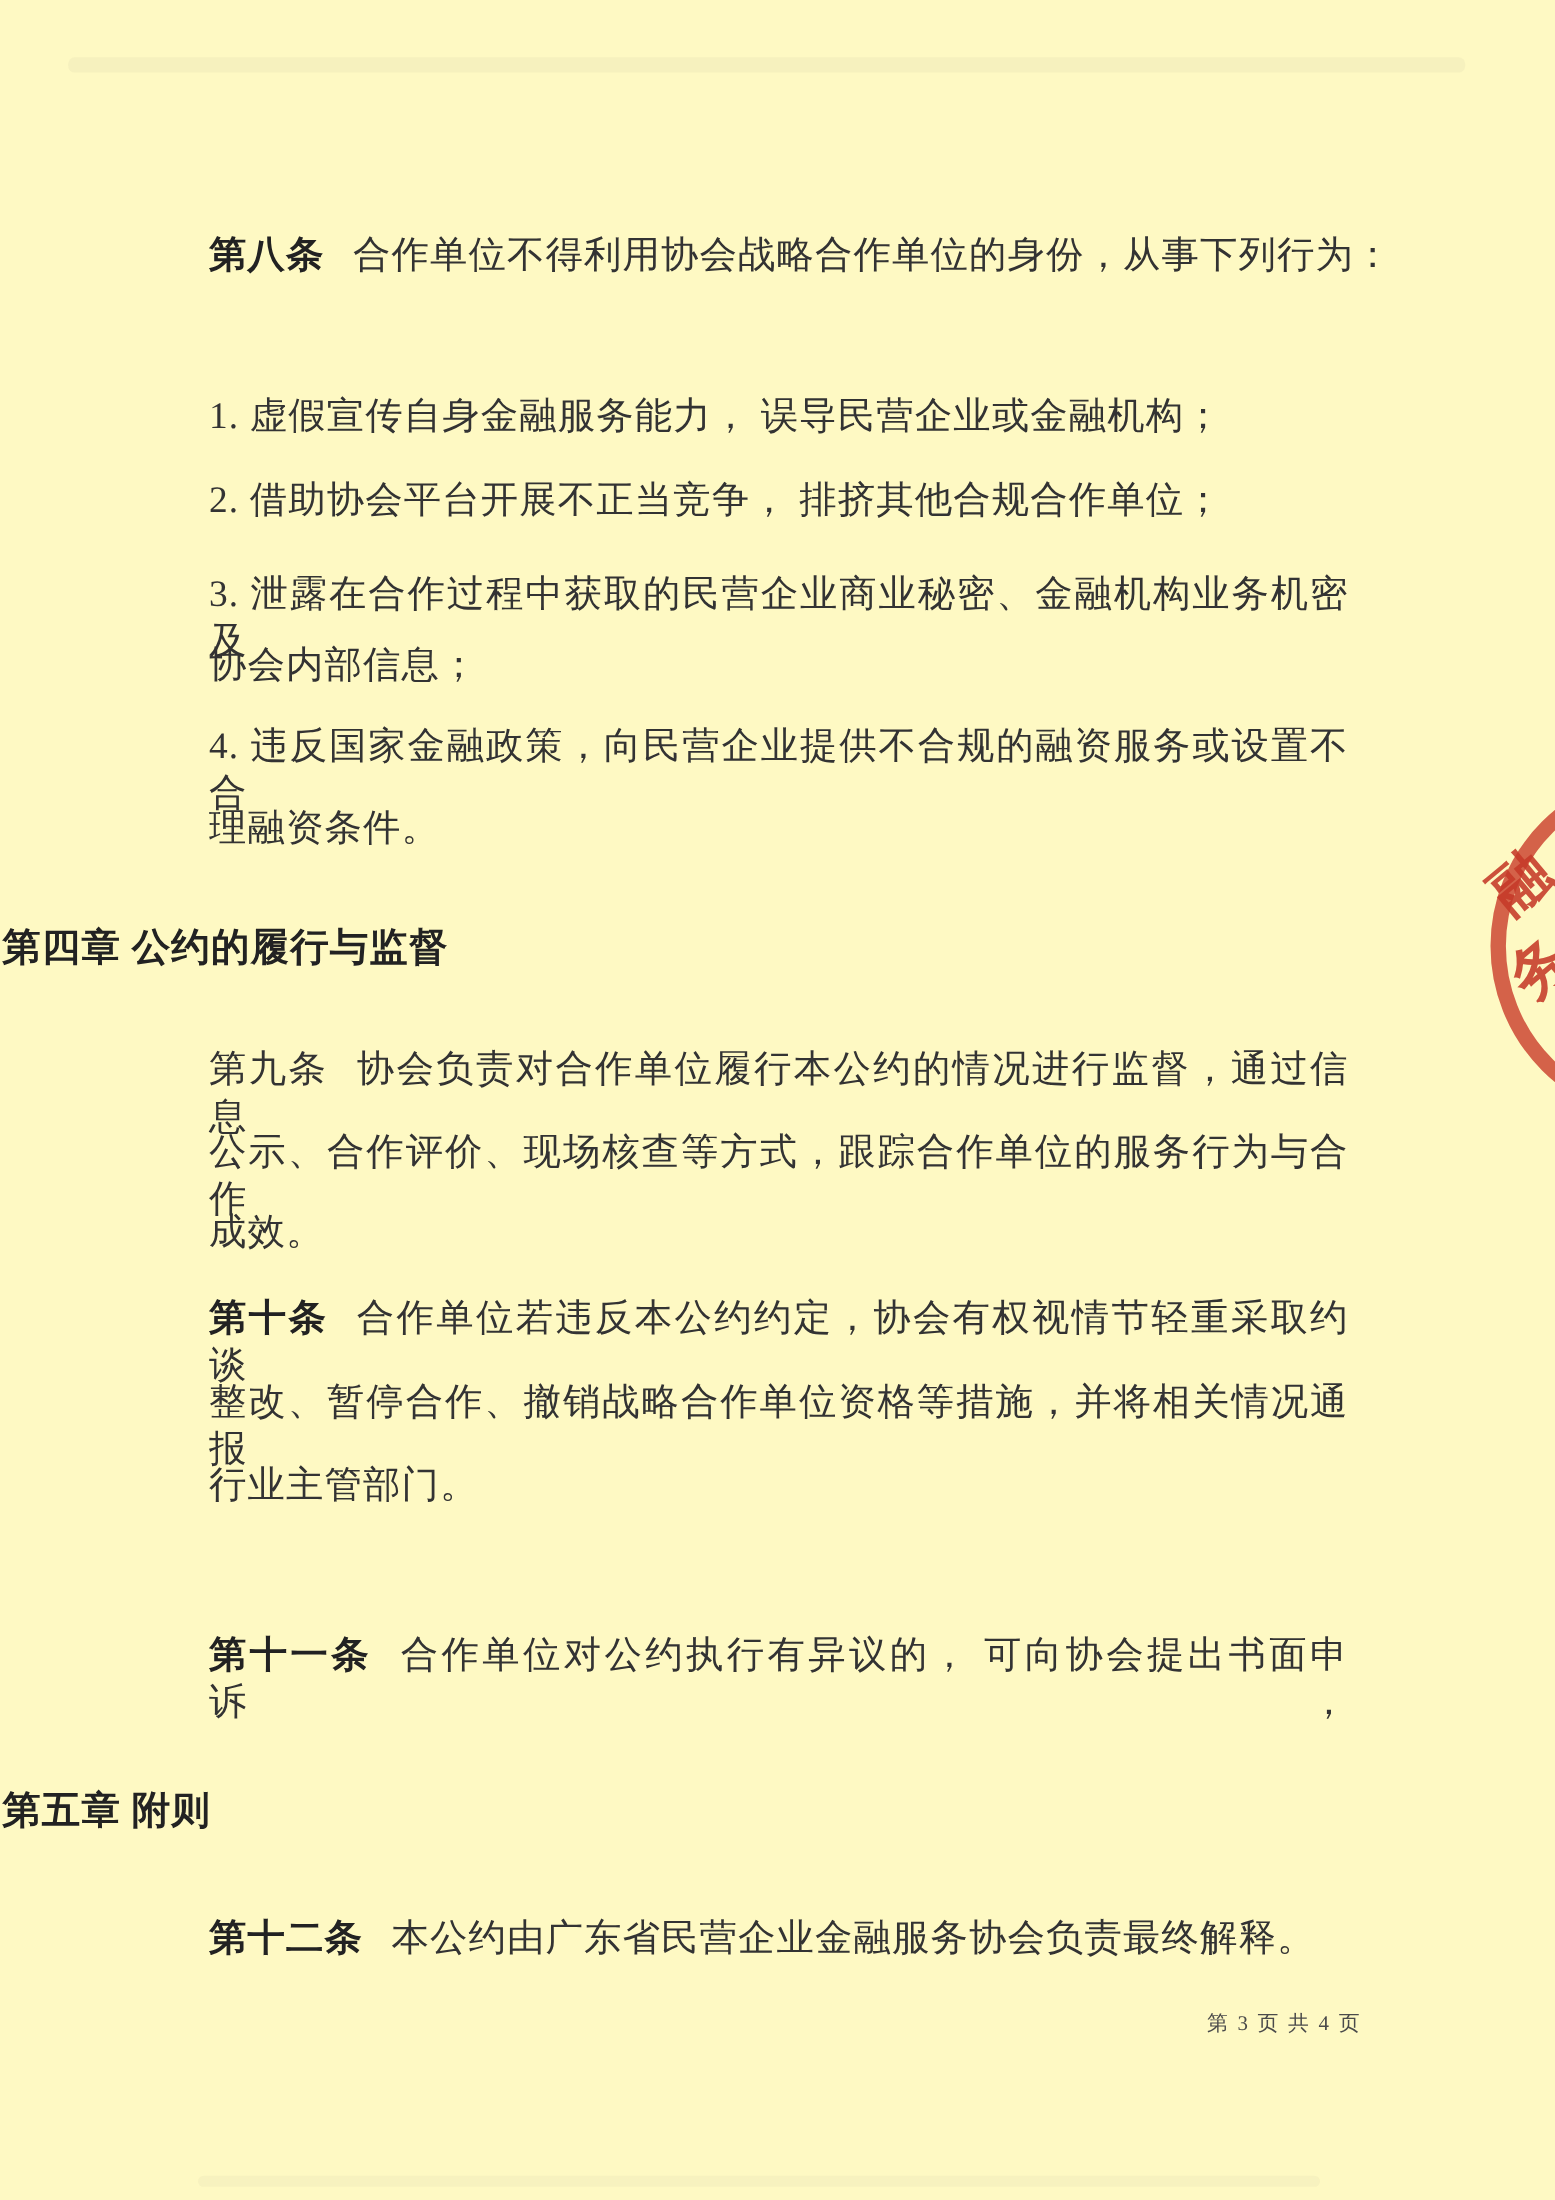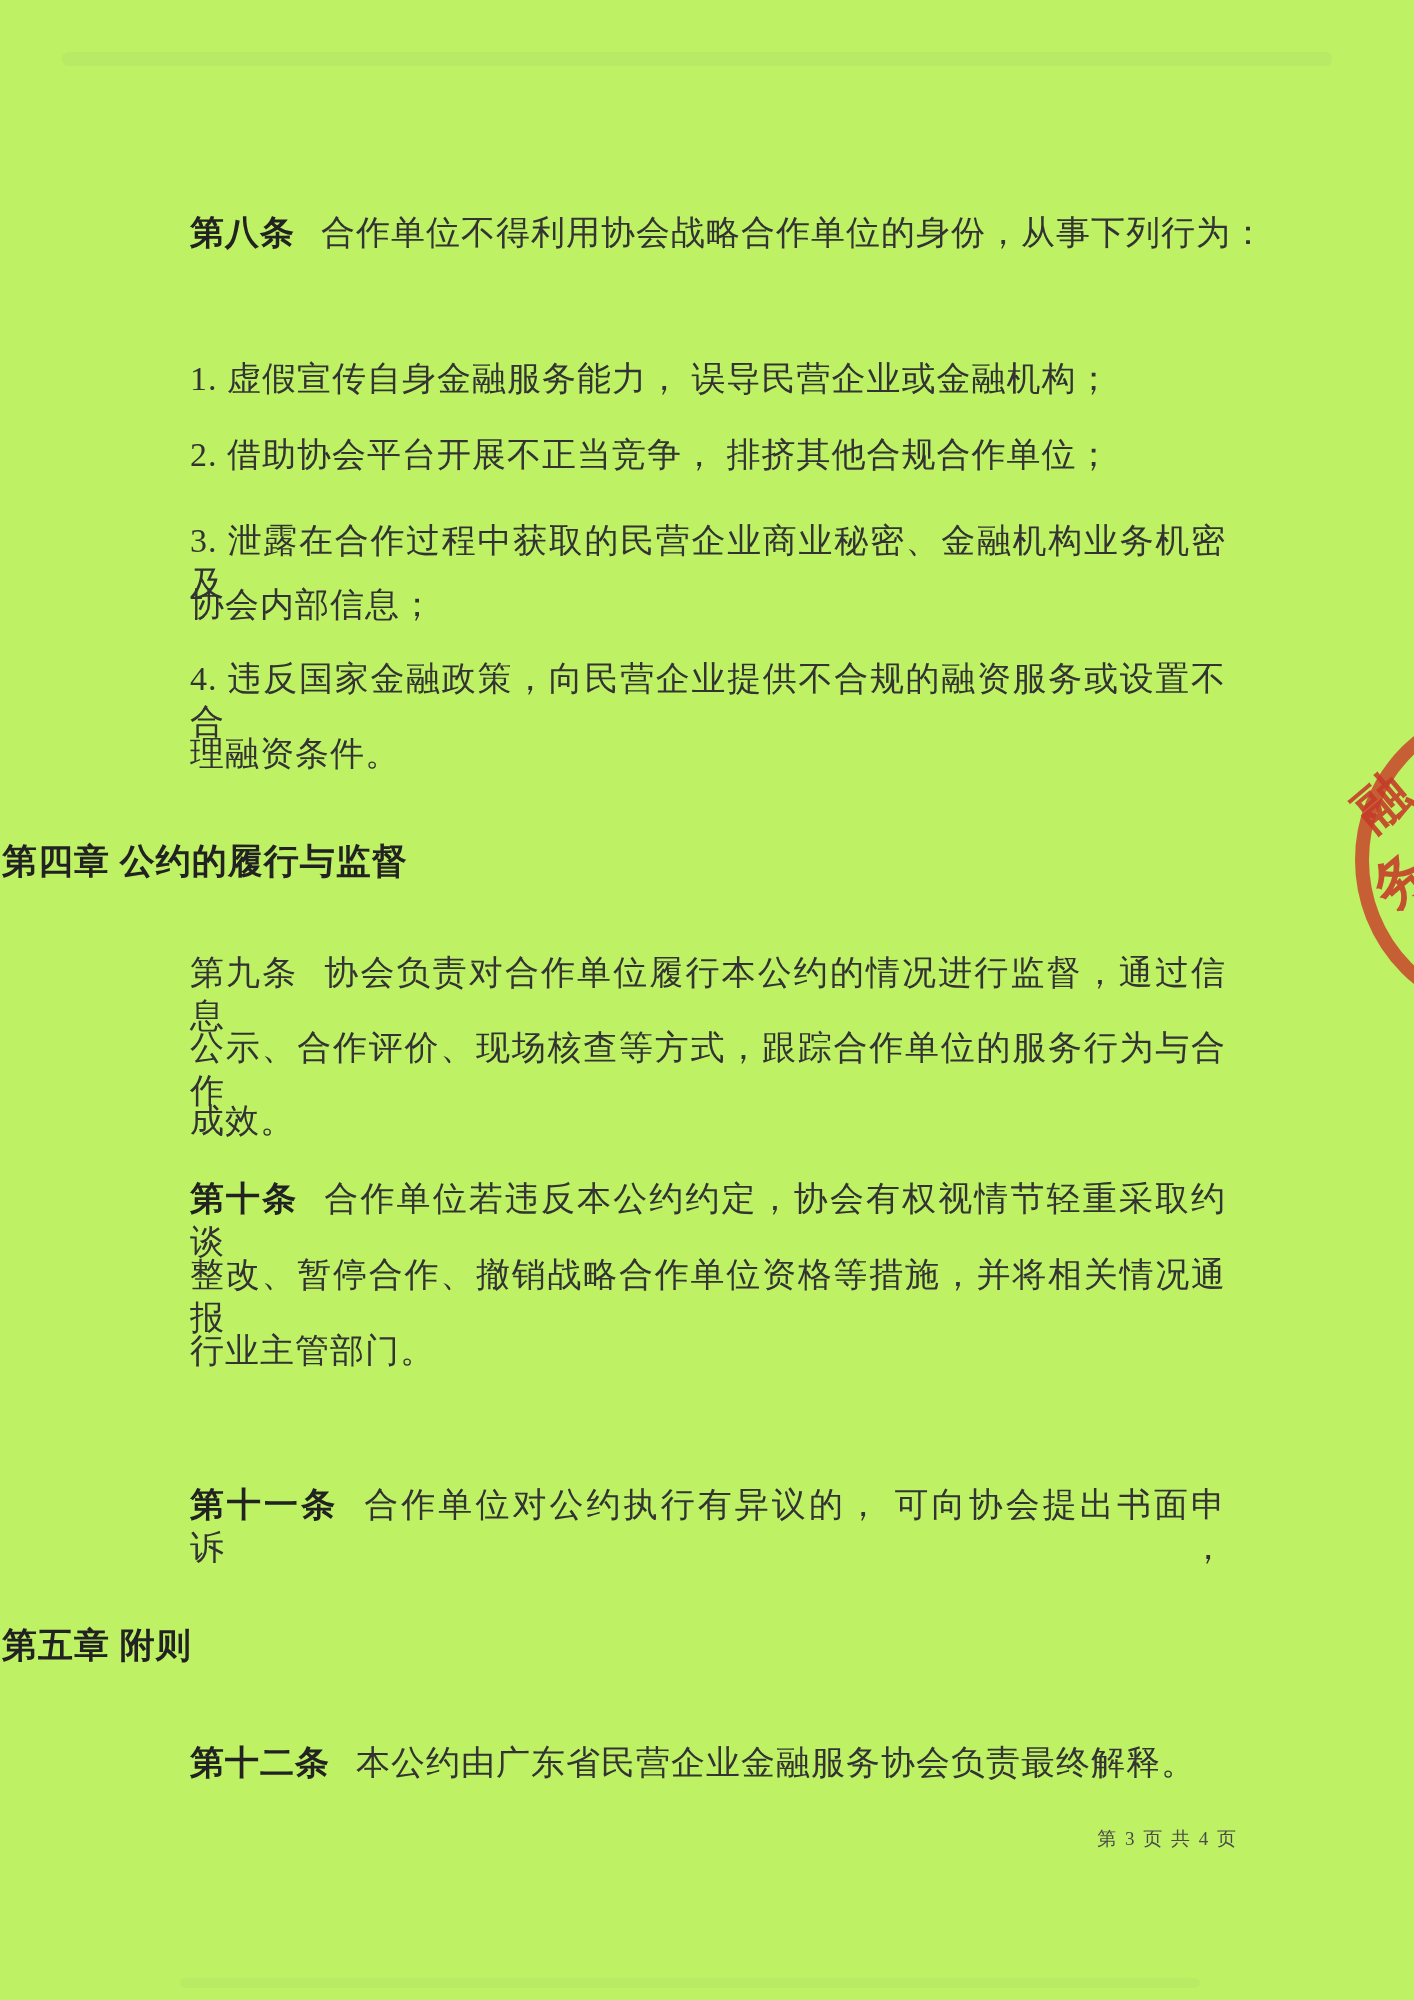--- a/index.html
+++ b/index.html
@@ -1,21 +1,21 @@
 <!DOCTYPE html>
 <html><head>
 <meta charset="utf-8">
 <style>
   html, body { margin: 0; padding: 0; background: #e8e8e8; }
   .page {
     position: relative;
     width: 1414px;
     height: 2000px;
     margin: 0 auto;
-    background: #bef264;
+    background: #fef9c3;
     overflow: hidden;
     font-family: "Liberation Serif", "DejaVu Serif", serif;
   }
   .line {
     position: absolute;
     left: 190px;
     width: 1036px;
     font-size: 34px;
     line-height: 1.25;
     letter-spacing: 1px;

